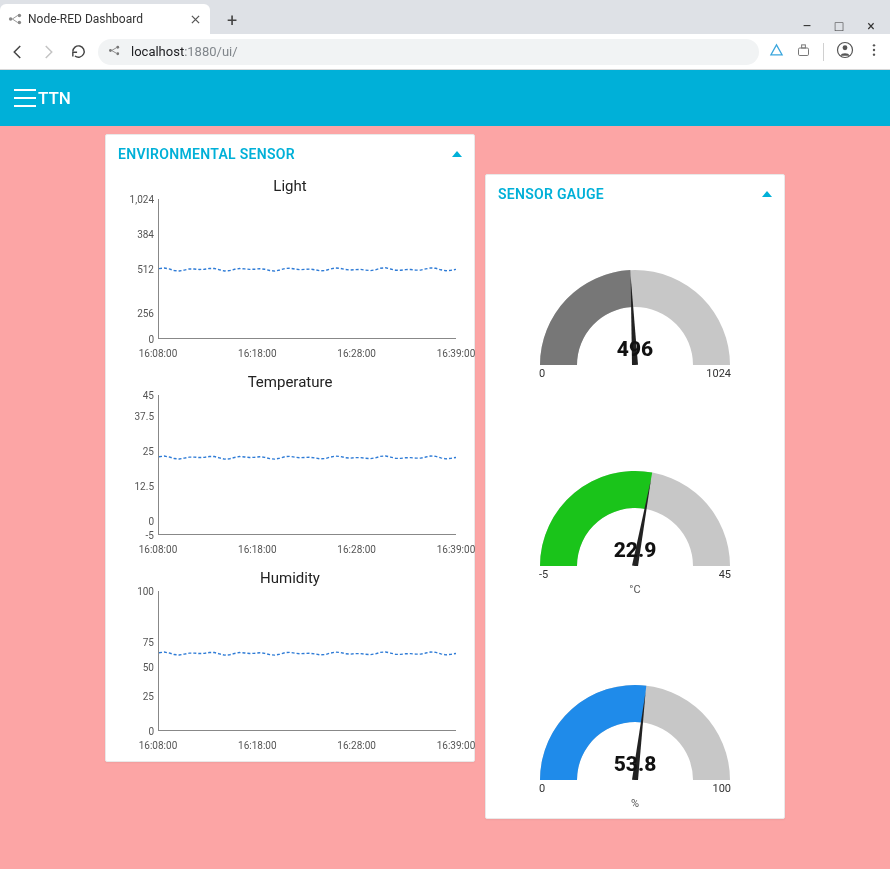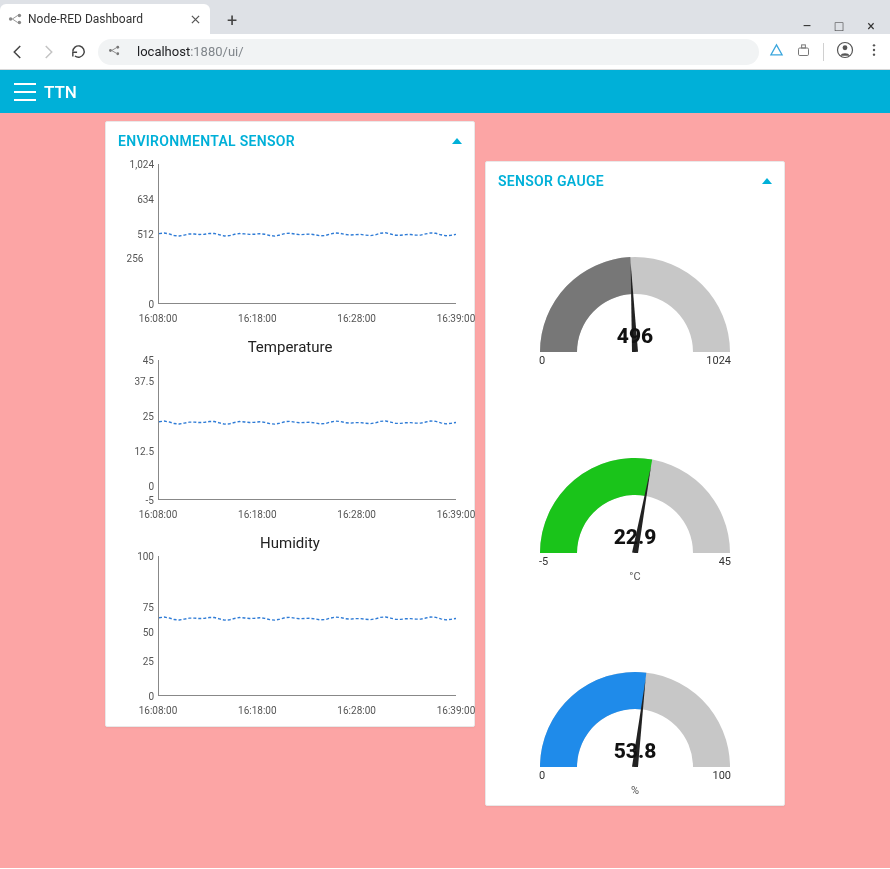--- a/index.html
+++ b/index.html
@@ -22,29 +22,29 @@
   .win-btns { margin-left:auto; display:flex; gap:14px; padding:4px 10px 0 0;
               font-size:14px; color:#333;}
   .win-btn  { width:18px; text-align:center; }
 
   .toolbar  { height:36px; background:#fff; border-bottom:1px solid #d8d8d8;
               display:flex; align-items:center; padding:0 8px; gap:10px; }
   .tb-icon  { width:20px; height:20px; display:flex; align-items:center;
               justify-content:center; color:#555; }
   .tb-icon.disabled{ color:#bdbdbd; }
   .address  { flex:1; height:26px; background:#f1f3f4; border-radius:13px;
-              display:flex; align-items:center; padding:0 10px; gap:16px;
+              display:flex; align-items:center; padding:0 10px; gap:10px;
               font-size:13px; color:#333; }
   .addr-host{ color:#202124; } .addr-port{ color:#80868b; }
   .right-icons{ display:flex; align-items:center; gap:12px; color:#5f6368; }
   .right-icons .sep{ width:1px; height:18px; background:#d0d0d0; }
 
   
-  .dash-header{ height:43px; background:#00b0d8; color:#fff; display:flex;
-                align-items:center; padding:0 14px; gap:8px; font-size:17px;
+  .dash-header{ height:56px; background:#00b0d8; color:#fff; display:flex;
+                align-items:center; padding:0 14px; gap:2px; font-size:17px;
                 font-weight:500; }
   .hamburger  { width:22px; height:18px; display:flex; flex-direction:column;
                 justify-content:space-between; }
   .hamburger span{ height:2px; background:#fff; }
 
   
   .dash-body  { height:calc(869px - 34px - 36px - 44px); background:#fca5a5;
                 padding:8px 10px; display:flex; gap:10px; justify-content:center;
                 align-items:flex-start; }
   .card { background:#fff; border:1px solid #e9e9e9; border-radius:2px;
@@ -181,30 +181,31 @@
 
 <div class="dash-body">
 
   <div class="card left">
     <div class="card-head">
       <span>ENVIRONMENTAL SENSOR</span>
       <span class="caret-up"></span>
     </div>
 
     <div class="chart-block">
+      <div class="chart-title">Light</div>
       <div class="lc">
           <div class="plot">
             <svg class="line" viewBox="0 0 298 140" preserveAspectRatio="none">
        <path d="M0.0 70.1 L5.1 69.5 L10.1 70.4 L15.2 72.0 L20.2 72.5 L25.3 71.6 L30.3 70.5 L35.4 70.5 L40.4 71.0 L45.5 70.8 L50.5 70.0 L55.6 70.0 L60.6 71.3 L65.7 72.5 L70.7 72.2 L75.8 70.8 L80.8 70.0 L85.9 70.4 L90.9 70.9 L96.0 70.7 L101.0 70.2 L106.1 70.7 L111.1 72.0 L116.2 72.6 L121.2 71.5 L126.3 70.0 L131.3 69.7 L136.4 70.6 L141.4 71.2 L146.5 70.9 L151.5 70.6 L156.6 71.3 L161.6 72.3 L166.7 72.1 L171.7 70.6 L176.8 69.4 L181.8 69.9 L186.9 71.0 L191.9 71.5 L197.0 71.1 L202.0 70.9 L207.1 71.6 L212.1 72.1 L217.2 71.3 L222.2 69.8 L227.3 69.3 L232.3 70.5 L237.4 71.7 L242.4 71.8 L247.5 71.1 L252.5 71.0 L257.6 71.6 L262.6 71.6 L267.7 70.4 L272.7 69.4 L277.8 69.8 L282.8 71.3 L287.9 72.3 L292.9 71.8 L298.0 70.9 " fill="none" stroke="#2e7bd6" stroke-width="1.4" stroke-dasharray="3 2"></path>
      </svg>
           </div>
           <span class="yt" style="top: 140px;">0</span>
-          <span class="yt" style="top: 94px; text-align: center;">256</span>
+          <span class="yt" style="top: 114px;">256</span>
           <span class="yt" style="top: 70px;">512</span>
-          <span class="yt" style="top: 35px;">634</span>
+          <span class="yt" style="top: 35px;">384</span>
           <span class="yt" style="top: 0px;">1,024</span>
           <span class="xt" style="left: 42px;">16:08:00</span>
           <span class="xt" style="left: 141.333px;">16:18:00</span>
           <span class="xt" style="left: 240.667px;">16:28:00</span>
           <span class="xt" style="left: 340px;">16:39:00</span>
         </div>
     </div>
 
     <div class="chart-block">
       <div class="chart-title">Temperature</div>

